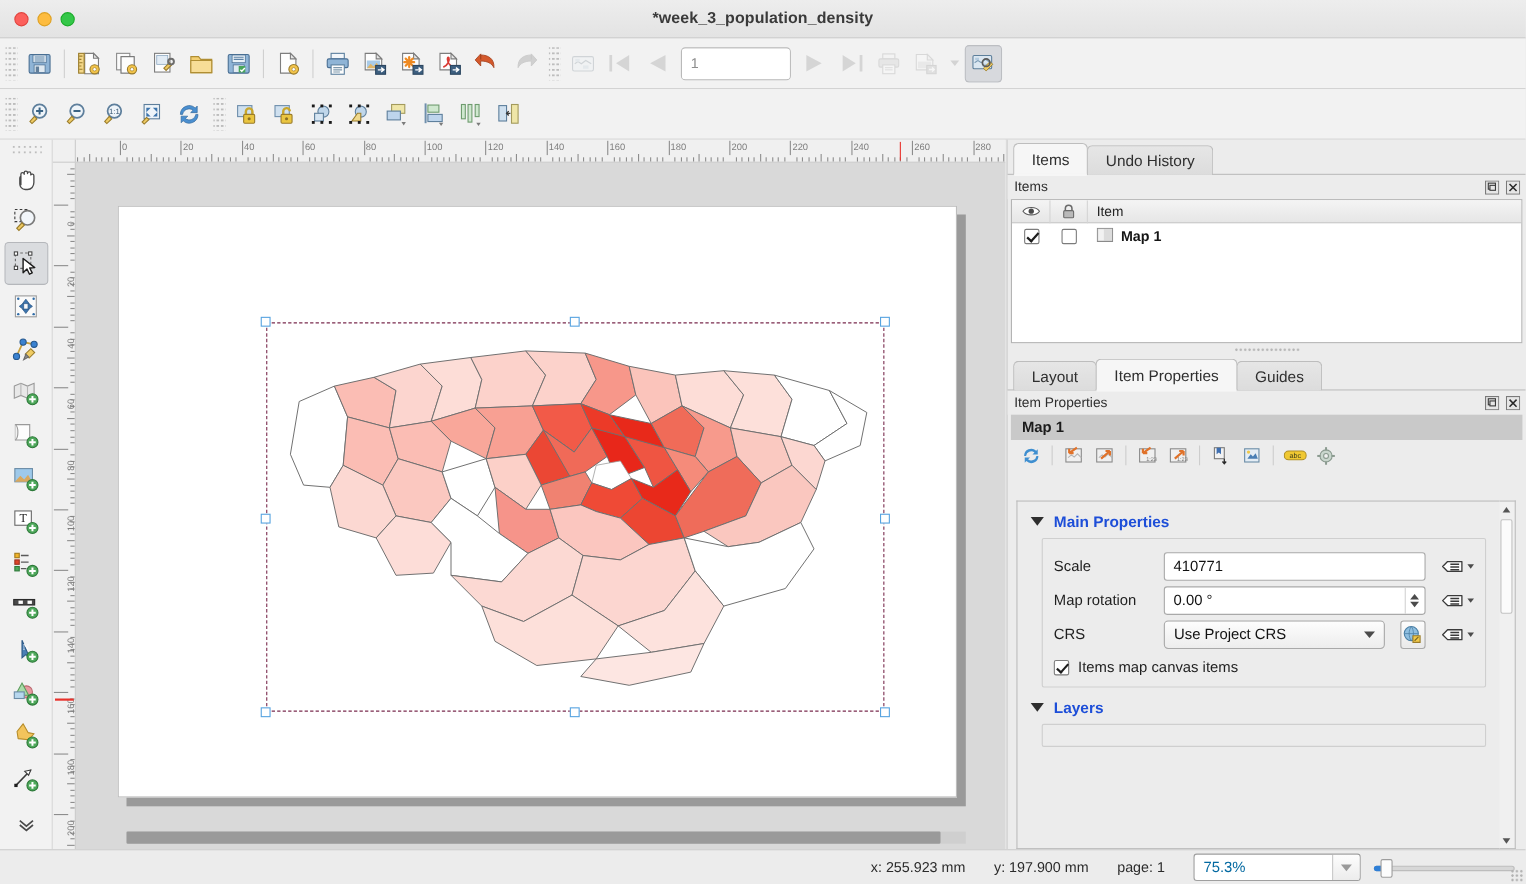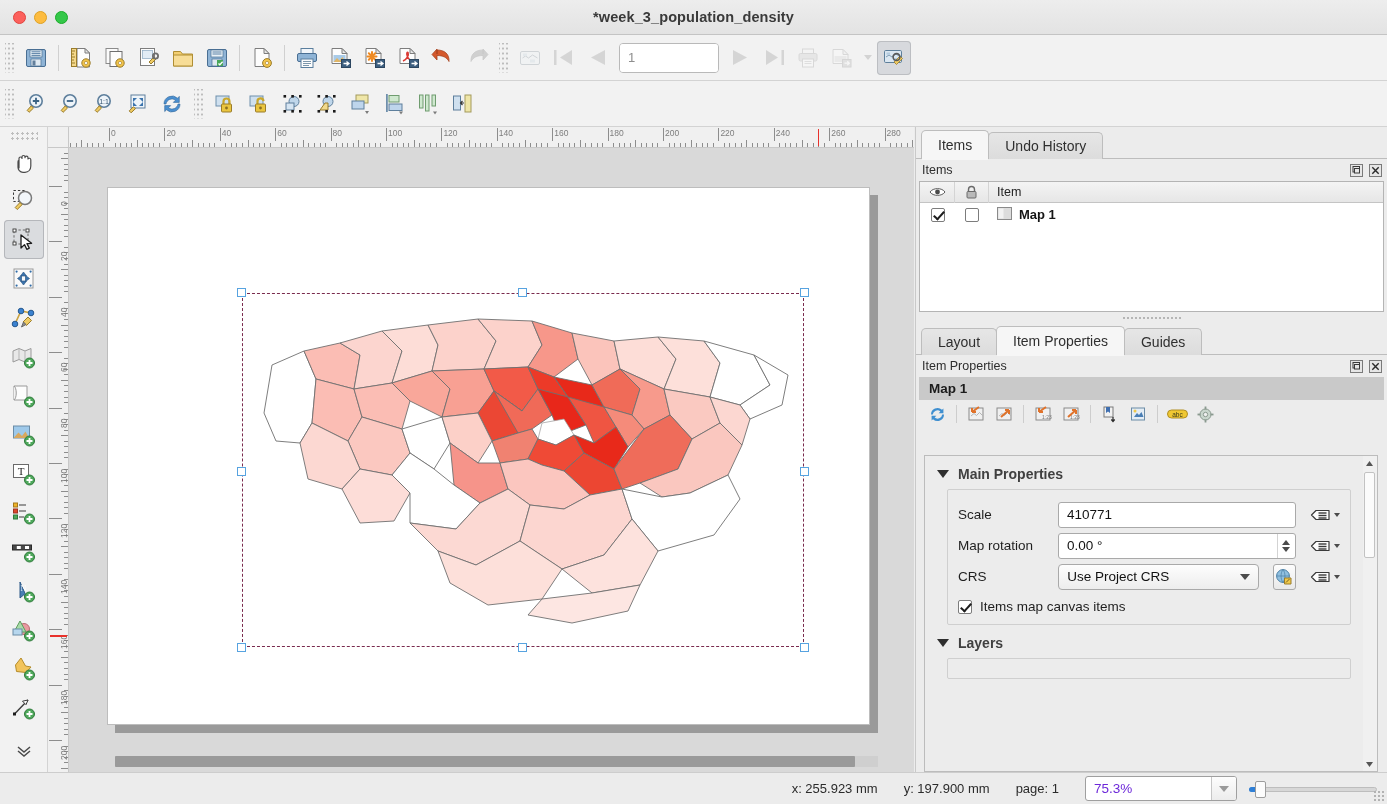--- a/index.html
+++ b/index.html
@@ -190,21 +190,21 @@
   }
   .scrollbar-v {
     position: absolute; left: 1363px; top: 455px; width: 15px; height: 317px;
     background: #f0f0f0; border: 1px solid #bcbcbc; border-left: none;
   }
   .sb-arrow { width: 13px; height: 14px; display: flex; align-items: center; justify-content: center; }
   .sb-thumb { position: absolute; left: 1px; top: 16px; width: 11px; height: 86px; background: #fbfbfb; border: 1px solid #c2c2c2; border-radius: 2px; }
 
   .section-head { display: flex; align-items: center; gap: 9px; padding: 10px 0 7px 12px; }
   .tri { width: 0; height: 0; border-left: 6px solid transparent; border-right: 6px solid transparent; border-top: 8px solid #2e2e2e; }
-  .section-title { font-size: 14px; font-weight: bold; color: #404040; }
+  .section-title { font-size: 14px; font-weight: bold; color: #1d4ed8; }
   .group-box { margin: 0 12px 0 22px; border: 1px solid #cfcfcf; border-radius: 2px; padding: 9px 10px 10px 10px; }
   .frow { display: flex; align-items: center; height: 31px; gap: 8px; }
   .flabel { font-size: 13.5px; color: #1f1f1f; width: 96px; }
   .finput {
     height: 26px; background: #fff; border: 1px solid #a9a9a9; border-radius: 3px;
     display: flex; align-items: center; padding: 0 8px; font-size: 13.5px; color: #111;
   }
   .finput.w-scale { width: 248px; }
   .finput.w-rot { width: 248px; }
   .spin { width: 17px; height: 24px; margin-left: auto; margin-right: -7px; display: flex; flex-direction: column; justify-content: center; align-items: center; gap: 2px; border-left: 1px solid #d3d3d3; }
@@ -225,21 +225,21 @@
   .statusbar {
     position: absolute; left: 0; bottom: 0; width: 1387px; height: 32px;
     background: #ececec; border-top: 1px solid #cdcdcd;
     display: flex; align-items: center; justify-content: flex-end; padding-right: 10px;
   }
   .st-text { font-size: 13px; color: #2b2b2b; margin-right: 26px; }
   .zoombox {
     display: flex; height: 25px; width: 152px; border: 1px solid #9f9f9f;
     border-radius: 3px; overflow: hidden; background: #fff; margin-right: 12px;
   }
-  .zoombox .zv { flex: 1; display: flex; align-items: center; padding-left: 8px; font-size: 13.5px; color: #6d28d9; }
+  .zoombox .zv { flex: 1; display: flex; align-items: center; padding-left: 8px; font-size: 13.5px; color: #0369a1; }
   .zoombox .zd { width: 25px; border-left: 1px solid #c6c6c6; background: linear-gradient(to bottom,#fdfdfd,#ececec); display: flex; align-items: center; justify-content: center; }
   .zslider { position: relative; width: 128px; height: 18px; display: flex; align-items: center; }
   .zs-track { position: absolute; left: 0; right: 0; top: 7px; height: 5px; background: #d7d7d7; border: 1px solid #bdbdbd; border-radius: 3px; }
   .zs-fill { position: absolute; left: 0; top: 7px; width: 7px; height: 5px; background: #2f7fd6; border-radius: 3px 0 0 3px; }
   .zs-thumb { position: absolute; left: 6px; top: 1px; width: 11px; height: 17px; background: #fcfcfc; border: 1px solid #9d9d9d; border-radius: 2px; }
   .grip-corner { position: absolute; right: 2px; bottom: 2px; width: 12px; height: 12px;
     background-image: radial-gradient(circle, #b2b2b2 1px, transparent 1.2px); background-size: 4px 4px; }
 </style>
 </head>
 <body>

